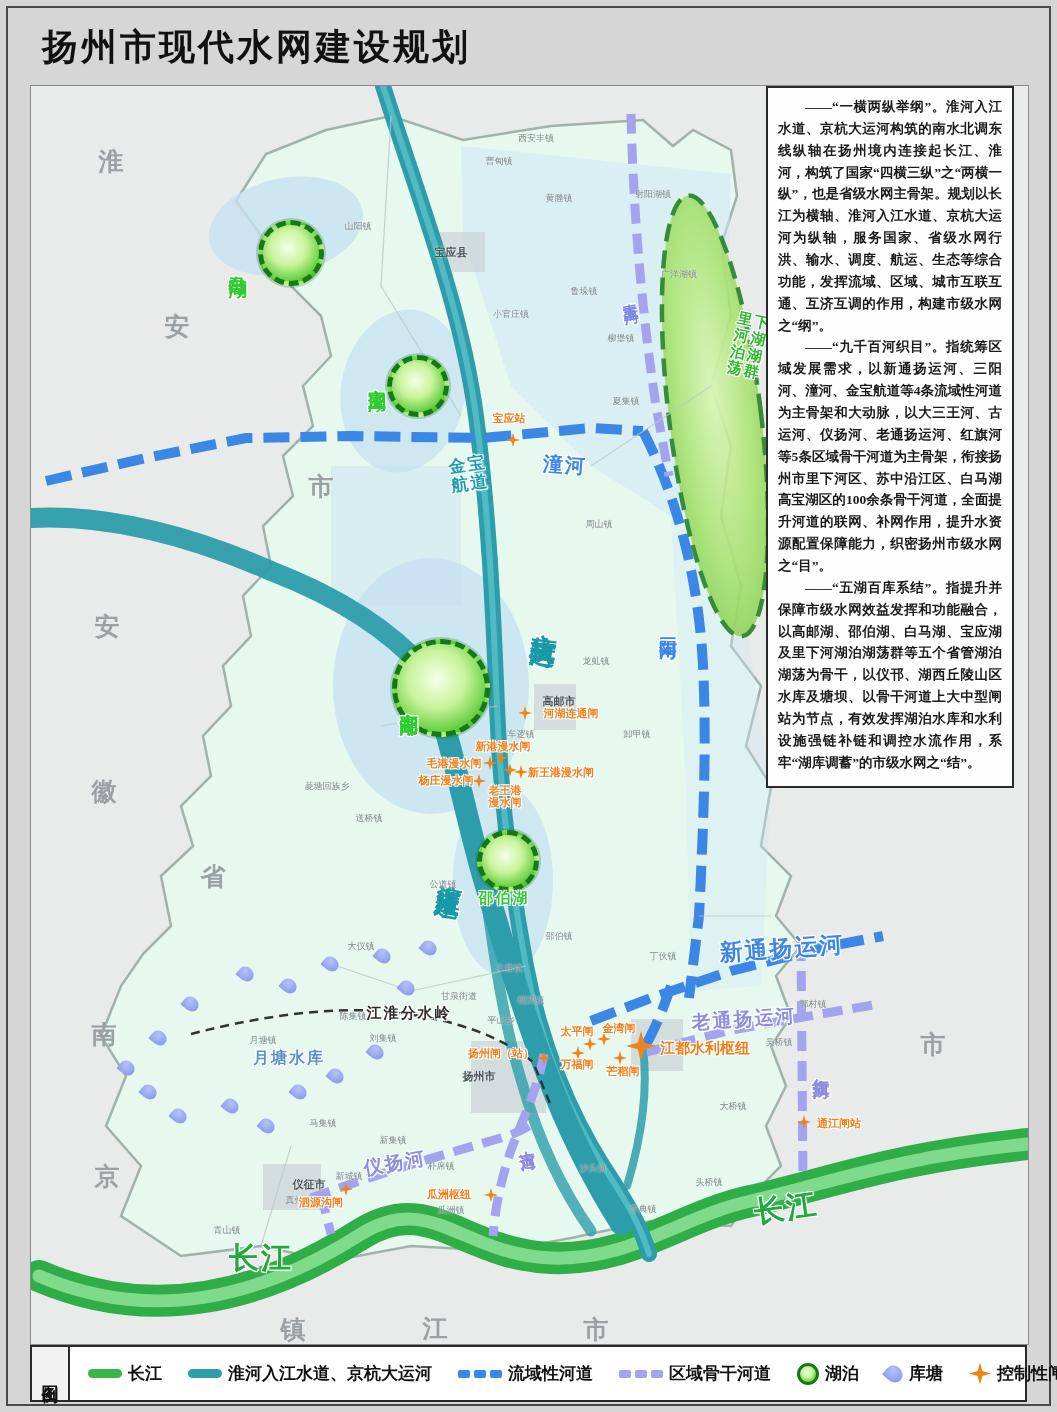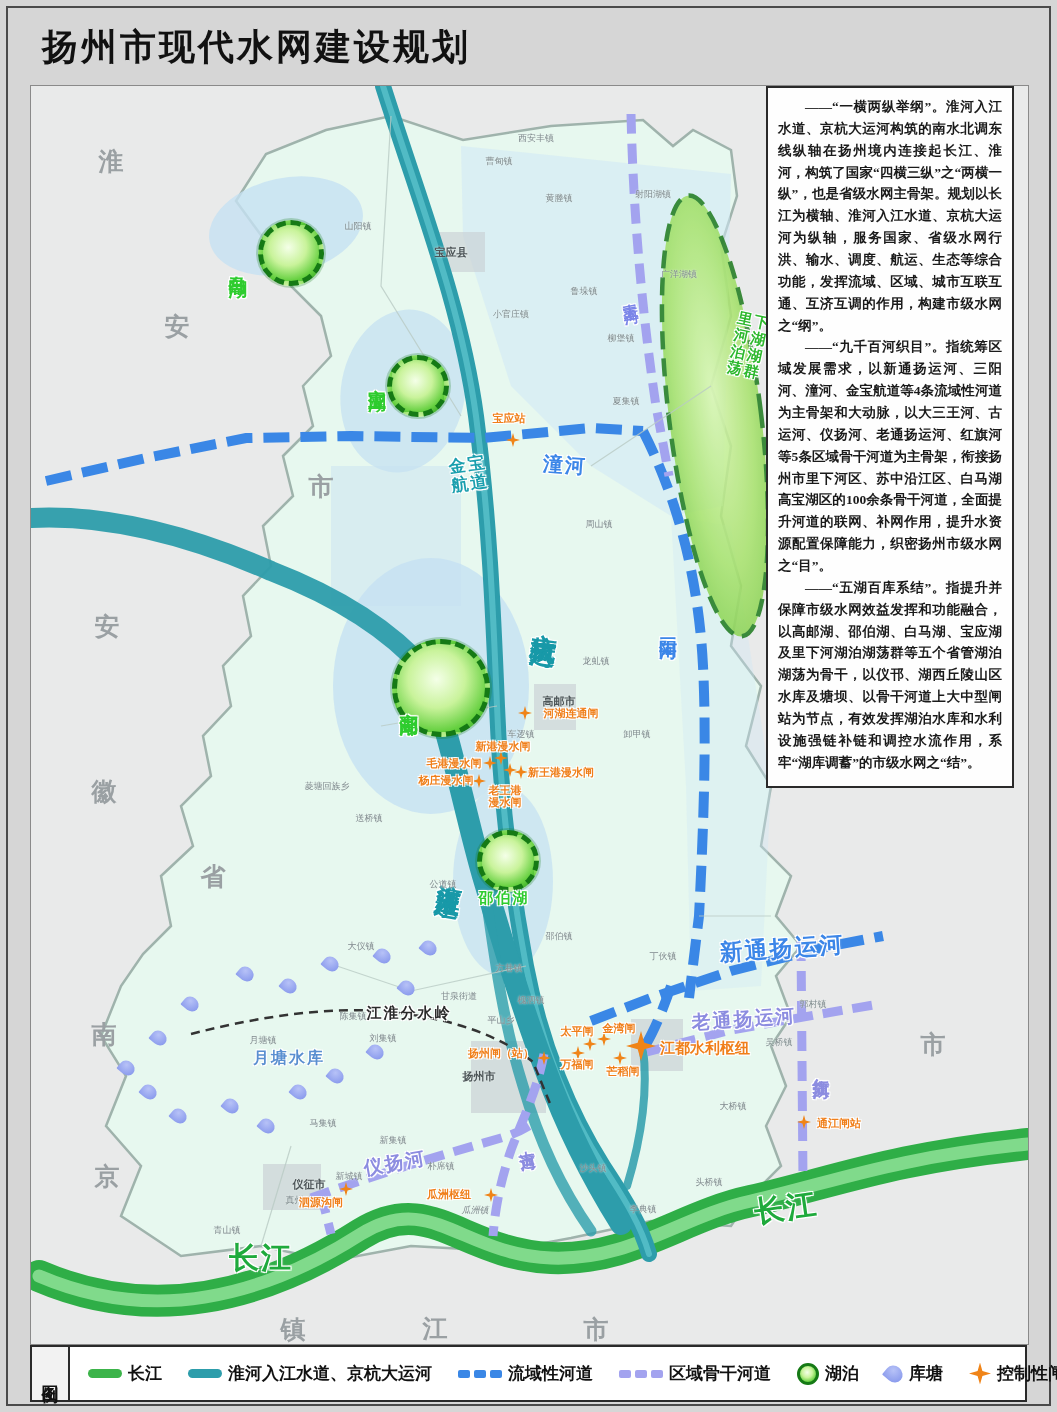--- a/index.html
+++ b/index.html
@@ -223,21 +223,21 @@
         <div class="town" style="left: 330px; top: 860px;">大仪镇</div>
         <div class="town" style="left: 322px; top: 930px;">陈集镇</div>
         <div class="town" style="left: 232px; top: 954px;">月塘镇</div>
         <div class="town" style="left: 352px; top: 952px;">刘集镇</div>
         <div class="town" style="left: 292px; top: 1037px;">马集镇</div>
         <div class="town" style="left: 362px; top: 1054px;">新集镇</div>
         <div class="town" style="left: 196px; top: 1144px;">青山镇</div>
         <div class="town" style="left: 268px; top: 1114px;">真州镇</div>
         <div class="town" style="left: 318px; top: 1090px;">新城镇</div>
         <div class="town" style="left: 398px; top: 1080px; padding-left: 24px;">朴席镇</div>
-        <div class="town" style="left: 444px; top: 1124px; font-style: italic;">瓜洲镇</div>
+        <div class="town" style="left: 420px; top: 1124px;">瓜洲镇</div>
         <div class="town" style="left: 562px; top: 1082px;">沙头镇</div>
         <div class="town" style="left: 612px; top: 1123px;">李典镇</div>
         <div class="town" style="left: 678px; top: 1096px;">头桥镇</div>
         <div class="town" style="left: 748px; top: 956px;">吴桥镇</div>
         <div class="town" style="left: 702px; top: 1020px;">大桥镇</div>
         <div class="town" style="left: 632px; top: 870px;">丁伙镇</div>
         <div class="town" style="left: 782px; top: 918px;">郭村镇</div>
         <div class="town" style="left: 528px; top: 850px;">邵伯镇</div>
         <div class="gatestar" style="left: 482px; top: 354px; width: 14px; height: 14px;"></div>
         <div class="gatelbl" style="left: 478px; top: 332px; font-size: 11px;">宝应站</div>

